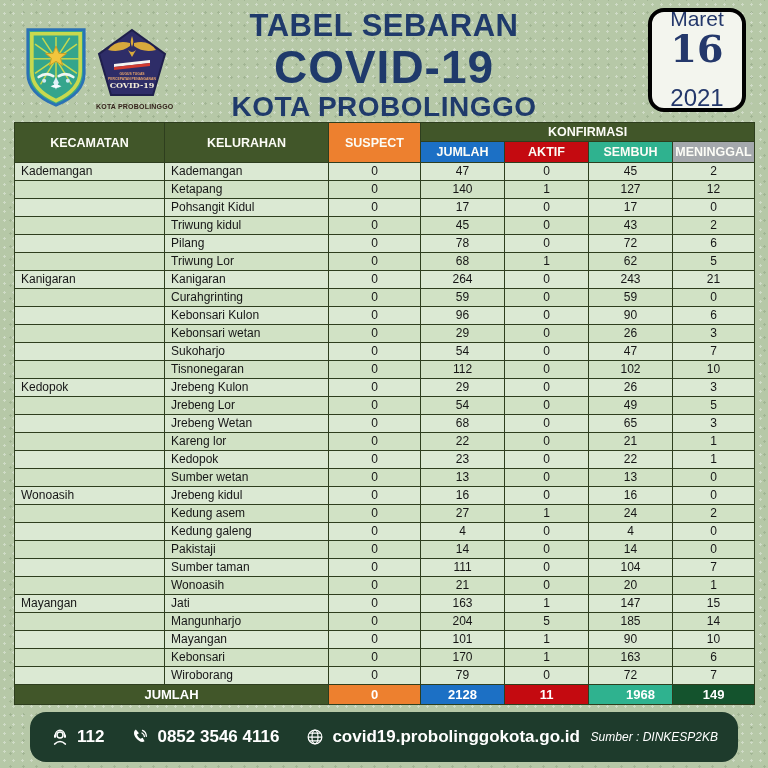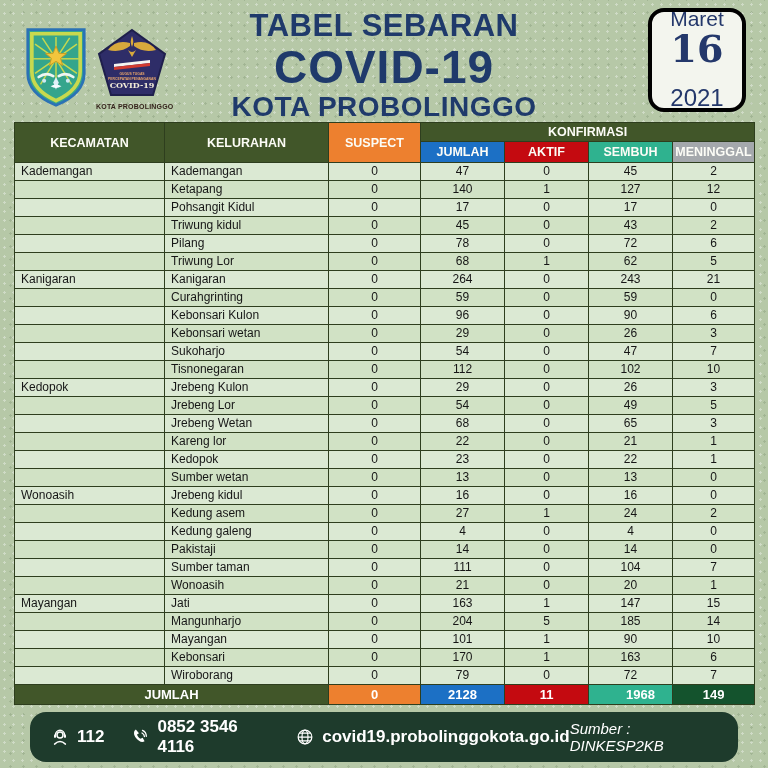--- a/index.html
+++ b/index.html
@@ -59,21 +59,21 @@
   .cell-red{background:#c40a10;}
   .cell-teal{background:#2fb28f;padding-left:20px;}
   .cell-gray{background:#14532d;}
 
   
   .footer{position:absolute;left:30px;right:30px;top:712px;height:50px;
           background:#1e3b2c;border-radius:16px;display:flex;align-items:center;
           color:#fff;padding:0 20px;box-sizing:border-box;}
   .f-item{display:flex;align-items:center;gap:7px;font-weight:bold;font-size:17px;}
   .f-item + .f-item{margin-left:26px;}
-  .f-src{margin-left:auto;font-style:italic;font-size:15px;font-weight:normal;}
+  .f-src{margin-left:auto;font-style:italic;font-size:12px;font-weight:normal;}
   .f-icon{display:inline-flex;width:20px;height:20px;}
 </style>
 </head>
 <body>
 
 <div class="page">
 
   <div class="hdr">
 
     <svg class="crest" width="64" height="82" viewBox="0 0 70 90">

